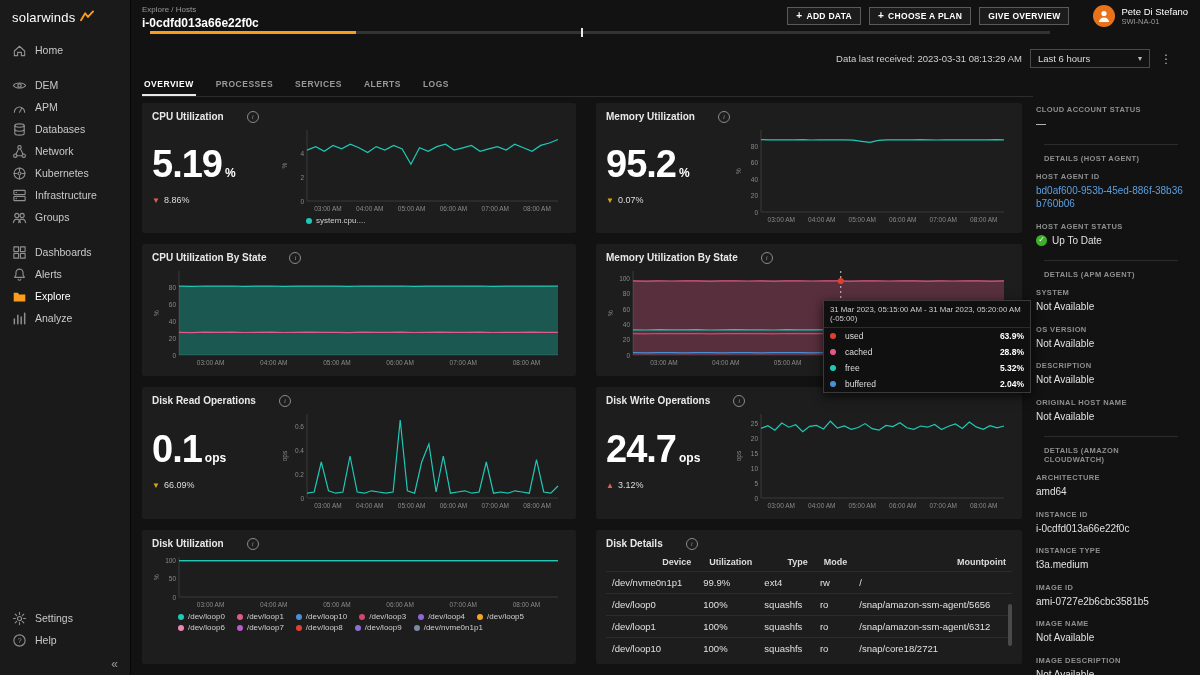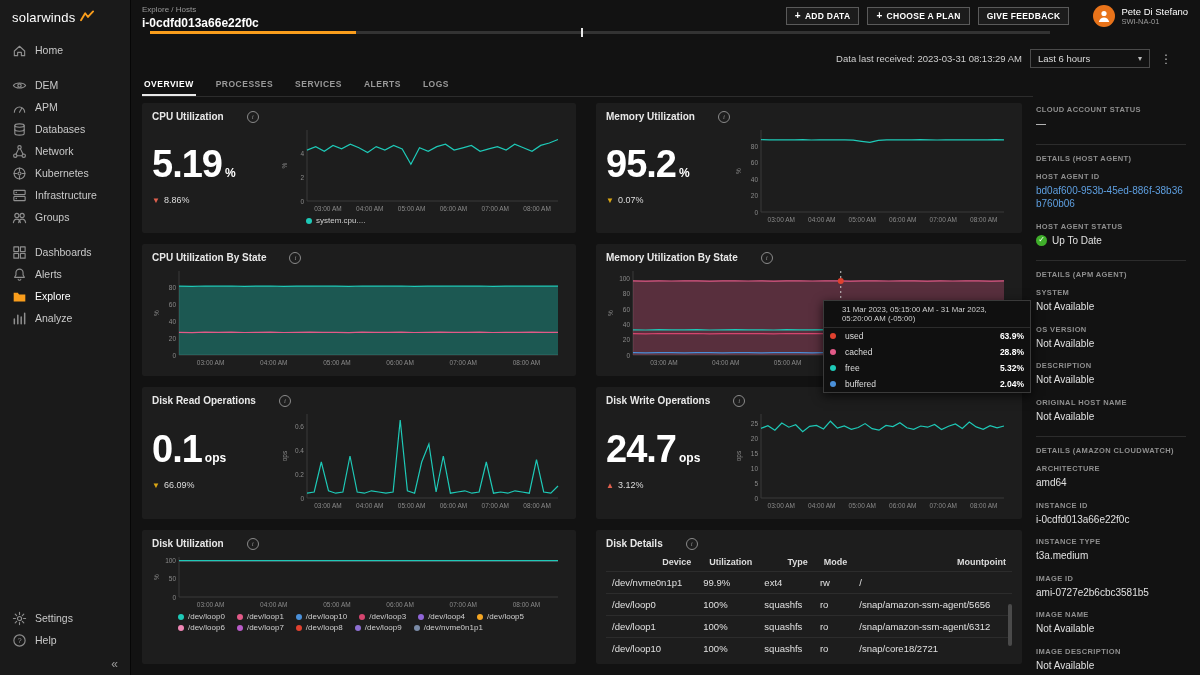--- a/index.html
+++ b/index.html
@@ -93,29 +93,29 @@
 
   
   .details{width:150px;min-width:150px;padding-top:2px;padding-right:4px}
   .dfield{margin-bottom:11px}
   .dlabel{font-size:7.5px;font-weight:bold;color:#8f8f8f;text-transform:uppercase;
           letter-spacing:.4px;margin-bottom:3px}
   .dvalue{font-size:10px;color:#e0e0e0;word-break:break-all;line-height:1.35}
   .dvalue.link{color:#5e9fe0;cursor:pointer}
   .dsection-header{font-size:7.5px;font-weight:bold;color:#8f8f8f;letter-spacing:.4px;
                    text-transform:uppercase;border-top:1px solid #2c2c2c;padding-top:9px;
-                   margin:13px 0 9px}
+                   margin:13px 8px 9px}
   .status-ok{display:flex;align-items:center;gap:5px}
   .check{width:11px;height:11px;border-radius:50%;background:#3fae2a;color:#fff;font-size:8px;
          display:flex;align-items:center;justify-content:center;flex:none}
 
   
   .tooltip{position:absolute;left:823px;top:300px;width:206px;background:#101010;
            border:1px solid #3a3a3a;box-shadow:0 3px 10px rgba(0,0,0,.7);z-index:40}
-  .tooltip-header{font-size:7.8px;color:#cfcfcf;padding:4px 18px;border-bottom:1px solid #2c2c2c}
+  .tooltip-header{font-size:7.8px;color:#cfcfcf;padding:4px 6px;border-bottom:1px solid #2c2c2c}
   .tooltip-row{display:flex;align-items:center;gap:5px;padding:3px 6px;font-size:8.5px;color:#ddd}
   .tooltip-val{margin-left:auto;font-weight:bold;color:#fff}
 </style>
 </head>
 <body>
 
 <div class="app" data-interactable="false">
 
   <aside class="sidebar" data-interactable="false">
     <div class="logo" data-interactable="true">
@@ -289,21 +289,21 @@
       <div class="header-right" data-interactable="false">
         <button class="btn" data-interactable="true">
           <span class="plus" data-interactable="false">+</span>
           <span data-interactable="false">ADD DATA</span>
         </button>
         <button class="btn" data-interactable="true">
           <span class="plus" data-interactable="false">+</span>
           <span data-interactable="false">CHOOSE A PLAN</span>
         </button>
         <button class="btn" data-interactable="true">
-          <span data-interactable="false">GIVE FEEDBACK</span>
+          <span data-interactable="false">GIVE OVERVIEW</span>
         </button>
         <div class="user" data-interactable="true">
           <div class="avatar" data-interactable="true">
             <svg viewBox="0 0 16 16" width="16" height="16">
                 <circle cx="8" cy="5.5" r="2.6" fill="#fff"></circle>
                 <path d="M2.8 14c.7-3.2 3-4.5 5.2-4.5s4.5 1.3 5.2 4.5z" fill="#fff"></path>
               </svg>
           </div>
           <div class="user-meta" data-interactable="false">
             <div class="user-name" data-interactable="false">Pete Di Stefano</div>

